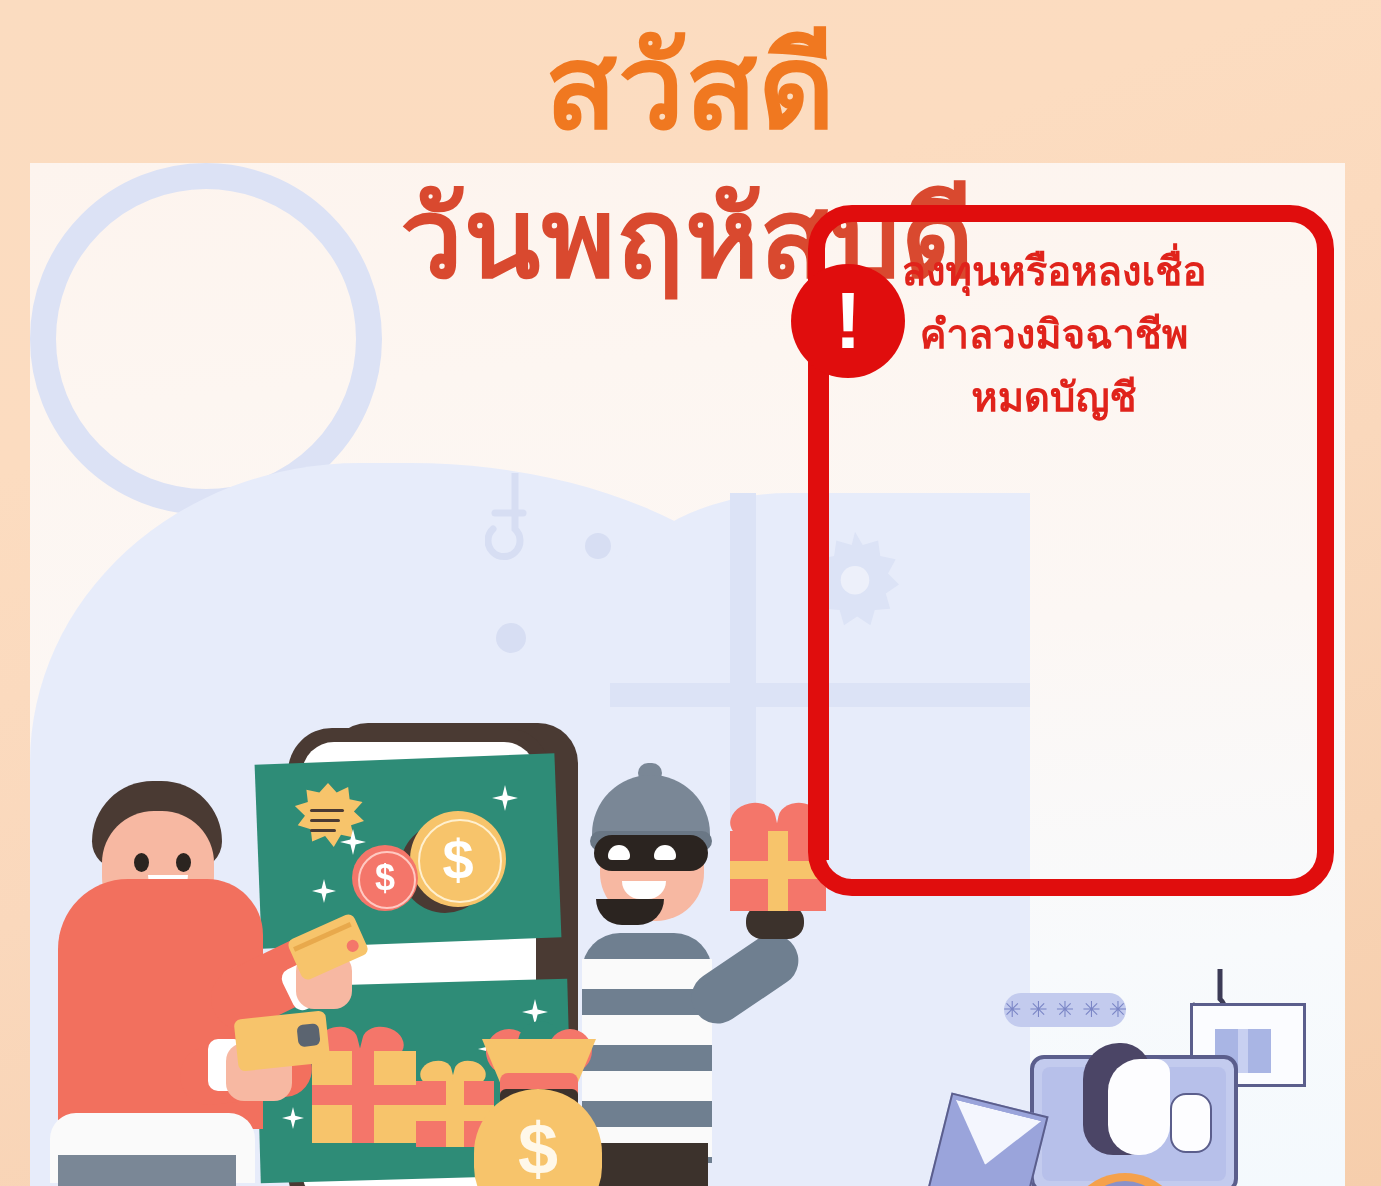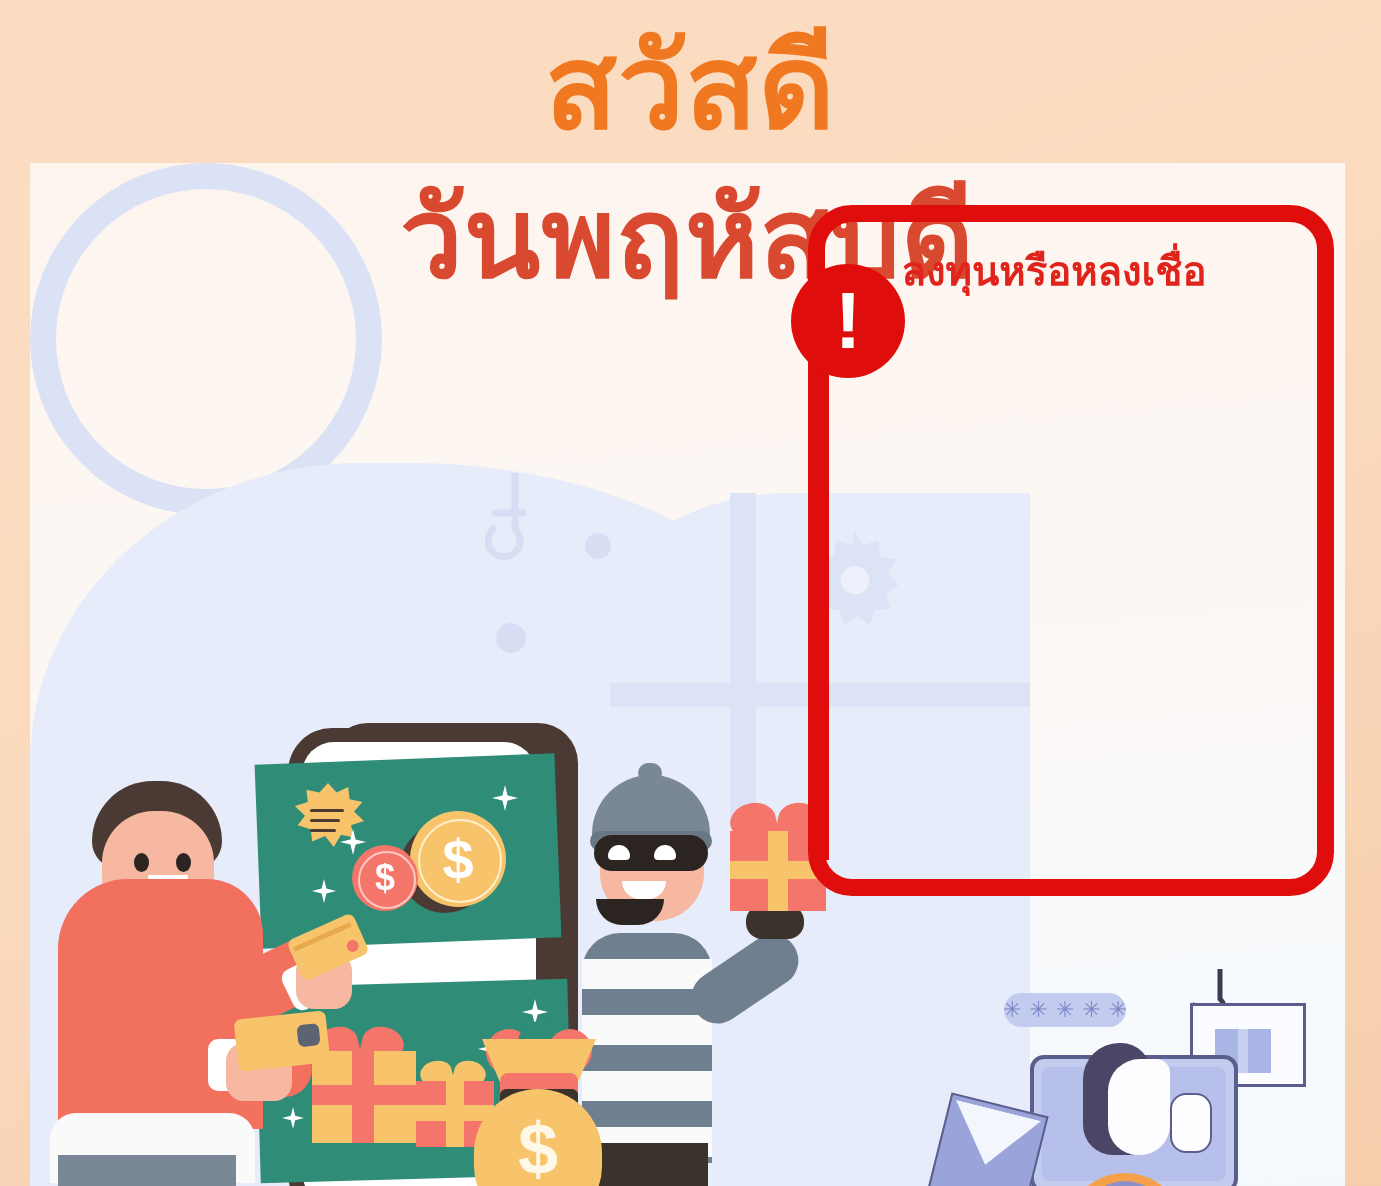--- a/index.html
+++ b/index.html
@@ -364,13 +364,15 @@
   <div id="ph-person-body"></div>
   <div id="ph-person-head"></div>
 
 </div>
 
 <div id="warning-stem"></div>
 <div id="warning-box"></div>
 <div id="warn-badge">!</div>
 <div id="warning-text">
   <div>ลงทุนหรือหลงเชื่อ</div>
+  <div>คำลวงมิจฉาชีพ</div>
+  <div>หมดบัญชี</div>
 </div>
 
 </body></html>

